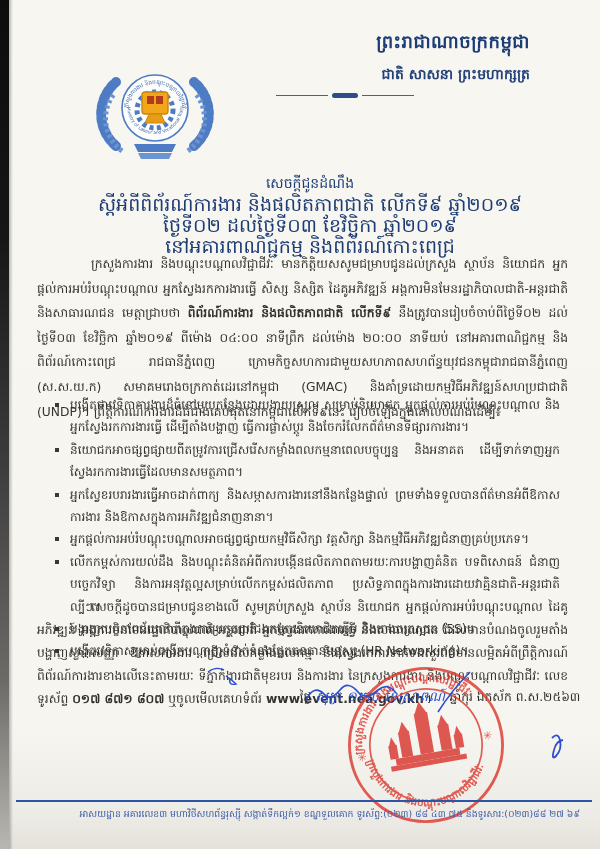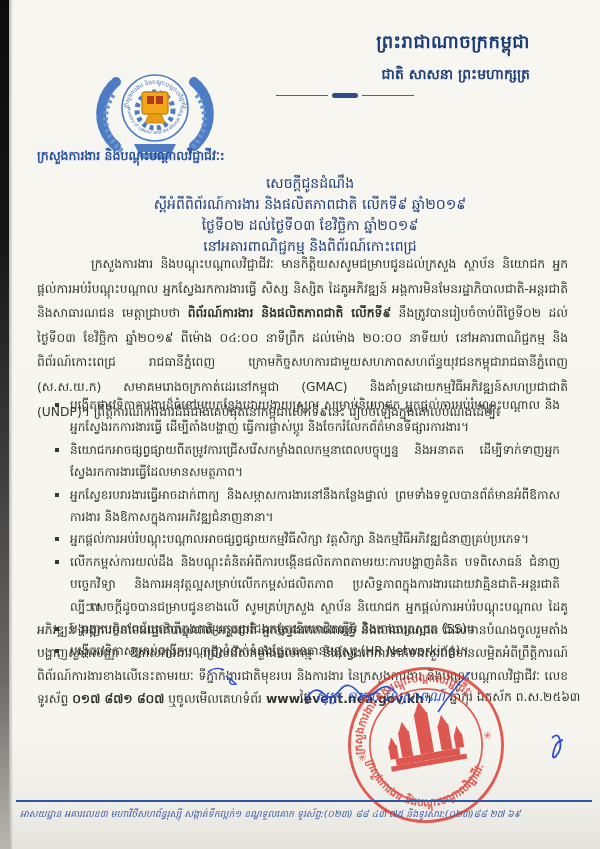--- a/index.html
+++ b/index.html
@@ -26,21 +26,21 @@
                radial-gradient(circle at 20% 50%,#2e4d86 0 25%,transparent 30%),
                radial-gradient(circle at 80% 50%,#2e4d86 0 25%,transparent 30%);}
   .logo{position:absolute;left:94px;top:54px;width:122px;height:114px;}
 
   .ministry{position:absolute;left:37px;top:148px;width:420px;
     font-size:12.5px;font-weight:bold;color:#2a52a0;}
 
   .title-block{position:absolute;left:60px;top:173px;width:500px;text-align:center;
     color:#1d3c74;font-weight:normal;}
   .title-block .t1{font-size:14px;line-height:21px;}
-  .title-block .t2{font-size:14px;line-height:21px;}
+  .title-block .t2{font-size:19px;line-height:21px;}
 
   
   .para{position:absolute;left:37px;width:531px;font-size:12.3px;line-height:24.6px;
     text-align:justify;color:#33322f;}
   .p1{top:252px;text-indent:54px;}
   .p2{top:596px;text-indent:54px;line-height:23px;}
   .bold{font-weight:bold;}
   .bullets{position:absolute;left:54px;top:394px;width:506px;margin:0;padding:0;list-style:none;}
   .bullets li{display:flex;font-size:12.1px;line-height:22.4px;text-align:justify;color:#33322f;}
   .bullets .mark{flex:0 0 16px;position:relative;}
@@ -54,22 +54,22 @@
     color:#2b4fd0;font-size:13.5px;letter-spacing:.5px;}
   .hand-day{color:#2b4fd0;font-size:14px;font-style:italic;padding:0 6px;}
   .hand-month{color:#2e7d6e;font-style:italic;}
 
   
   .stamp{position:absolute;left:332px;top:660px;width:188px;height:170px;opacity:.82;
     transform:rotate(-10deg);}
   
   .footer-line{position:absolute;left:16px;top:800px;width:576px;height:0;
     border-top:2px solid #2d55a5;}
-  .footer-text{position:absolute;left:20px;top:808px;width:560px;text-align:left;
-    font-size:9.3px;font-style:italic;color:#3a5ba8;}
+  .footer-text{position:absolute;left:20px;top:808px;width:560px;text-align:right;
+    font-size:9.3px;color:#3a5ba8;}
   .overlay{position:absolute;left:0;top:0;width:600px;height:849px;pointer-events:none;}
 </style>
 </head>
 <body>
 
 <div class="page">
 
   <div class="scan-edge"></div>
   <div class="scan-edge2"></div>
 
@@ -95,21 +95,20 @@
   <div class="header-text">
     <div class="kingdom">ព្រះរាជាណាចក្រកម្ពុជា</div>
     <div class="motto">ជាតិ សាសនា ព្រះមហាក្សត្រ</div>
     <div class="divider">
       <span class="bar"></span>
       <span class="orn"></span>
       <span class="bar"></span>
     </div>
   </div>
 
-  <div class="ministry">ក្រសួងការងារ និងបណ្តុះបណ្តាលវិជ្ជាជីវៈ:</div>
 
   <div class="title-block">
     <div class="t1">សេចក្តីជូនដំណឹង</div>
     <div class="t2">ស្តីអំពីពិព័រណ៍ការងារ និងផលិតភាពជាតិ លើកទី៩ ឆ្នាំ២០១៩</div>
     <div class="t2">ថ្ងៃទី០២ ដល់ថ្ងៃទី០៣ ខែវិច្ឆិកា ឆ្នាំ២០១៩</div>
     <div class="t2">នៅអគារពាណិជ្ជកម្ម និងពិព័រណ៍កោះពេជ្រ</div>
   </div>
 
   <div class="para p1"><span>ក្រសួងការងារ និងបណ្តុះបណ្តាលវិជ្ជាជីវៈ មានកិត្តិយសសូមជម្រាបជូនដល់ក្រសួង ស្ថាប័ន និយោជក អ្នកផ្តល់ការអប់រំបណ្តុះបណ្តាល អ្នកស្វែងរកការងារធ្វើ សិស្ស និស្សិត ដៃគូអភិវឌ្ឍន៍ អង្គការមិនមែនរដ្ឋាភិបាលជាតិ-អន្តរជាតិ និងសាធារណជន មេត្តាជ្រាបថា </span><span class="bold">ពិព័រណ៍ការងារ និងផលិតភាពជាតិ លើកទី៩</span><span> នឹងត្រូវបានរៀបចំចាប់ពីថ្ងៃទី០២ ដល់ថ្ងៃទី០៣ ខែវិច្ឆិកា ឆ្នាំ២០១៩ ពីម៉ោង ០៤:០០ នាទីព្រឹក ដល់ម៉ោង ២០:០០ នាទីយប់ នៅអគារពាណិជ្ជកម្ម និងពិព័រណ៍កោះពេជ្រ រាជធានីភ្នំពេញ ក្រោមកិច្ចសហការជាមួយសហភាពសហព័ន្ធយុវជនកម្ពុជារាជធានីភ្នំពេញ (ស.ស.យ.ក) សមាគមរោងចក្រកាត់ដេរនៅកម្ពុជា (GMAC) និងគាំទ្រដោយកម្មវិធីអភិវឌ្ឍន៍សហប្រជាជាតិ (UNDP)។ ព្រឹត្តិការណ៍ការងារដ៏ធំជាងគេបំផុតនៅកម្ពុជាលើកទី៩នេះ រៀបចំឡើងក្នុងគោលបំណងដើម្បី៖</span></div>
 

